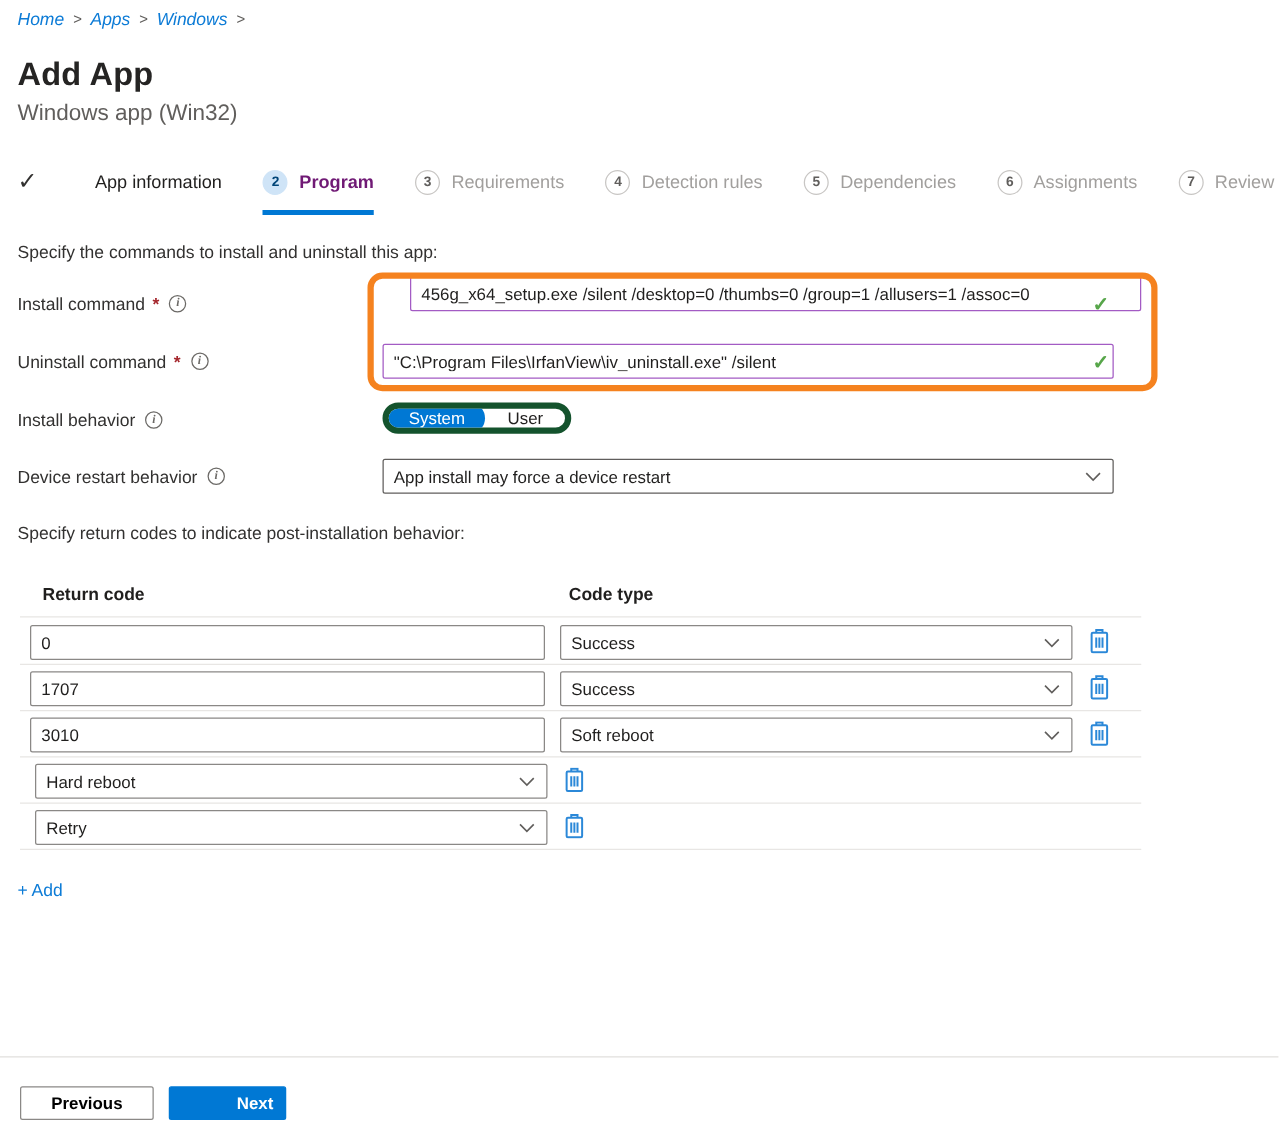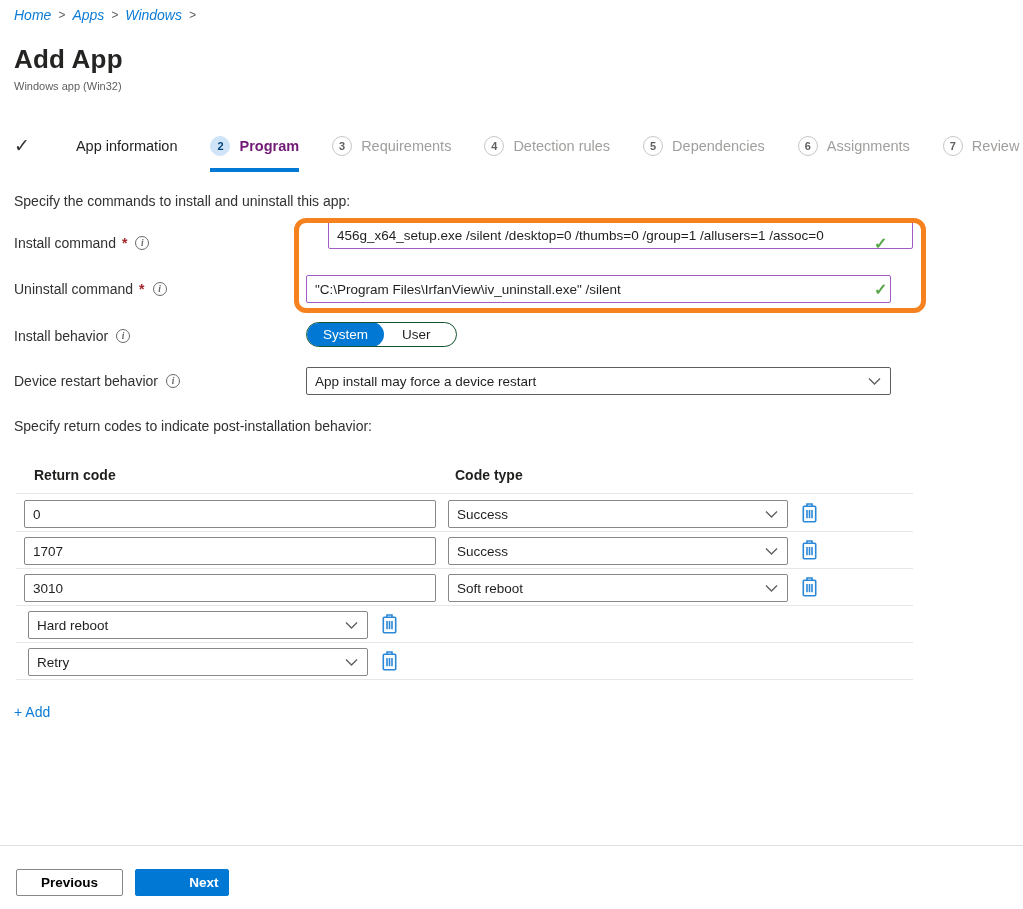--- a/index.html
+++ b/index.html
@@ -7,21 +7,21 @@
   .page {
     position:relative; width:1023px; height:909px; background:#fff;
     font-family:"Liberation Sans", sans-serif; color:#201f1e; overflow:hidden;
   }
   
   .breadcrumb { position:absolute; top:7px; left:14px; font-size:14px; display:flex; align-items:center; gap:7px;font-style:italic; }
   .breadcrumb a { color:#0c7bd6; text-decoration:none; cursor:pointer; }
   .crumb-sep { color:#605e5c; font-size:12px; }
   
   .page-title { position:absolute; top:44px; left:14px; font-size:26px; font-weight:700; color:#252423; letter-spacing:0.2px; }
-  .page-subtitle { position:absolute; top:80px; left:14px; font-size:11px; color:#605e5c; }
+  .page-subtitle { position:absolute; top:80px; left:14px; font-size:18px; color:#605e5c; }
   
   .steps { position:absolute; top:136px; left:14px; right:0; display:flex; align-items:flex-end; white-space:nowrap; overflow:hidden; }
   .step { display:flex; align-items:center; gap:9px; padding:0 0 12px 0; margin-right:33px; border-bottom:4px solid transparent; cursor:pointer; }
   .step .circle {
     width:20px; height:20px; border-radius:50%; border:1px solid #c8c6c4; background:#fff;
     color:#605e5c; font-size:11px; font-weight:700; display:flex; align-items:center; justify-content:center;
   }
   .step .label { font-size:14.5px; color:#a19f9d; }
   .step.completed .label { color:#201f1e;margin-left:37px; }
   .step.active { border-bottom-color:#0078d4; }
@@ -42,42 +42,42 @@
     font-family:"Liberation Sans", sans-serif; font-size:13.5px; color:#201f1e; padding:0 22px 0 8px; background:#fff; outline:none;
   }
   .valid-check { position:absolute; font-size:16px; font-weight:700; color:#57a64a; }
   
   .annotation-rect {
     position:absolute; left:294px; top:218px; width:632px; height:95px;
     border:5px solid #f5821f; border-radius:12px; pointer-events:none; z-index:5;
   }
   
   .pill-toggle {
-    position:absolute; left:306px; top:322px; height:25px; border:1px solid #14532d; border-radius:13px;
+    position:absolute; left:306px; top:322px; height:25px; border:5px solid #14532d; border-radius:13px;
     display:flex; align-items:center; background:#fff; overflow:hidden; width:151px; cursor:pointer;
   }
   .pill-opt { font-size:13.5px; padding:0 18px; height:25px; display:flex; align-items:center; color:#201f1e; }
   .pill-opt.selected { background:#0078d4; color:#fff; border-radius:13px; font-weight:400; padding:0 16px; }
   
   .dropdown {
     position:absolute; left:306px; width:585px; height:28px; border:1px solid #605e5c; border-radius:2px;
     background:#fff; display:flex; align-items:center; font-size:13.5px; color:#201f1e;
     padding:0 28px 0 8px; cursor:pointer;
   }
   .chev { position:absolute; right:9px; top:50%; transform:translateY(-50%); }
   
   .tbl-header { position:absolute; font-size:14px; font-weight:700; color:#201f1e; }
   .tbl-divider { position:absolute; left:16px; width:897px; height:1px; background:#e8e6e4; }
   .rc-row { position:absolute; left:16px; width:897px; height:28px; display:flex; align-items:center; }
   .rc-input {
     margin-left:8px; width:412px; height:28px; border:1px solid #8a8886; border-radius:2px;
     font-family:"Liberation Sans", sans-serif; font-size:13.5px; color:#201f1e; padding:0 8px; outline:none;
   }
   .rc-select {
-    margin-left:12px; width:340px; height:28px; border:1px solid #8a8886; border-radius:2px; position:relative;
+    margin-left:12px; width:410px; height:28px; border:1px solid #8a8886; border-radius:2px; position:relative;
     display:flex; align-items:center; font-size:13.5px; color:#201f1e; padding:0 28px 0 8px; cursor:pointer; background:#fff;
   }
   .trash-btn { margin-left:11px; background:none; border:none; cursor:pointer; display:flex; align-items:center; padding:2px; }
   .add-link { position:absolute; left:14px; top:704px; font-size:14px; color:#0c7bd6; text-decoration:none; cursor:pointer; }
   
   .footer-divider { position:absolute; left:0; top:845px; width:1023px; height:1px; background:#e1dfdd; }
   .btn { position:absolute; top:869px; height:27px; font-family:"Liberation Sans", sans-serif; font-size:13.5px; font-weight:700; border-radius:2px; cursor:pointer; }
   .btn-secondary { left:16px; width:107px; background:#fff; border:1px solid #8a8886; color:#000000; }
   .btn-primary { left:135px; width:94px; background:#0078d4; border:1px solid #0078d4; color:#fff;padding-left:44px; }
 </style>

